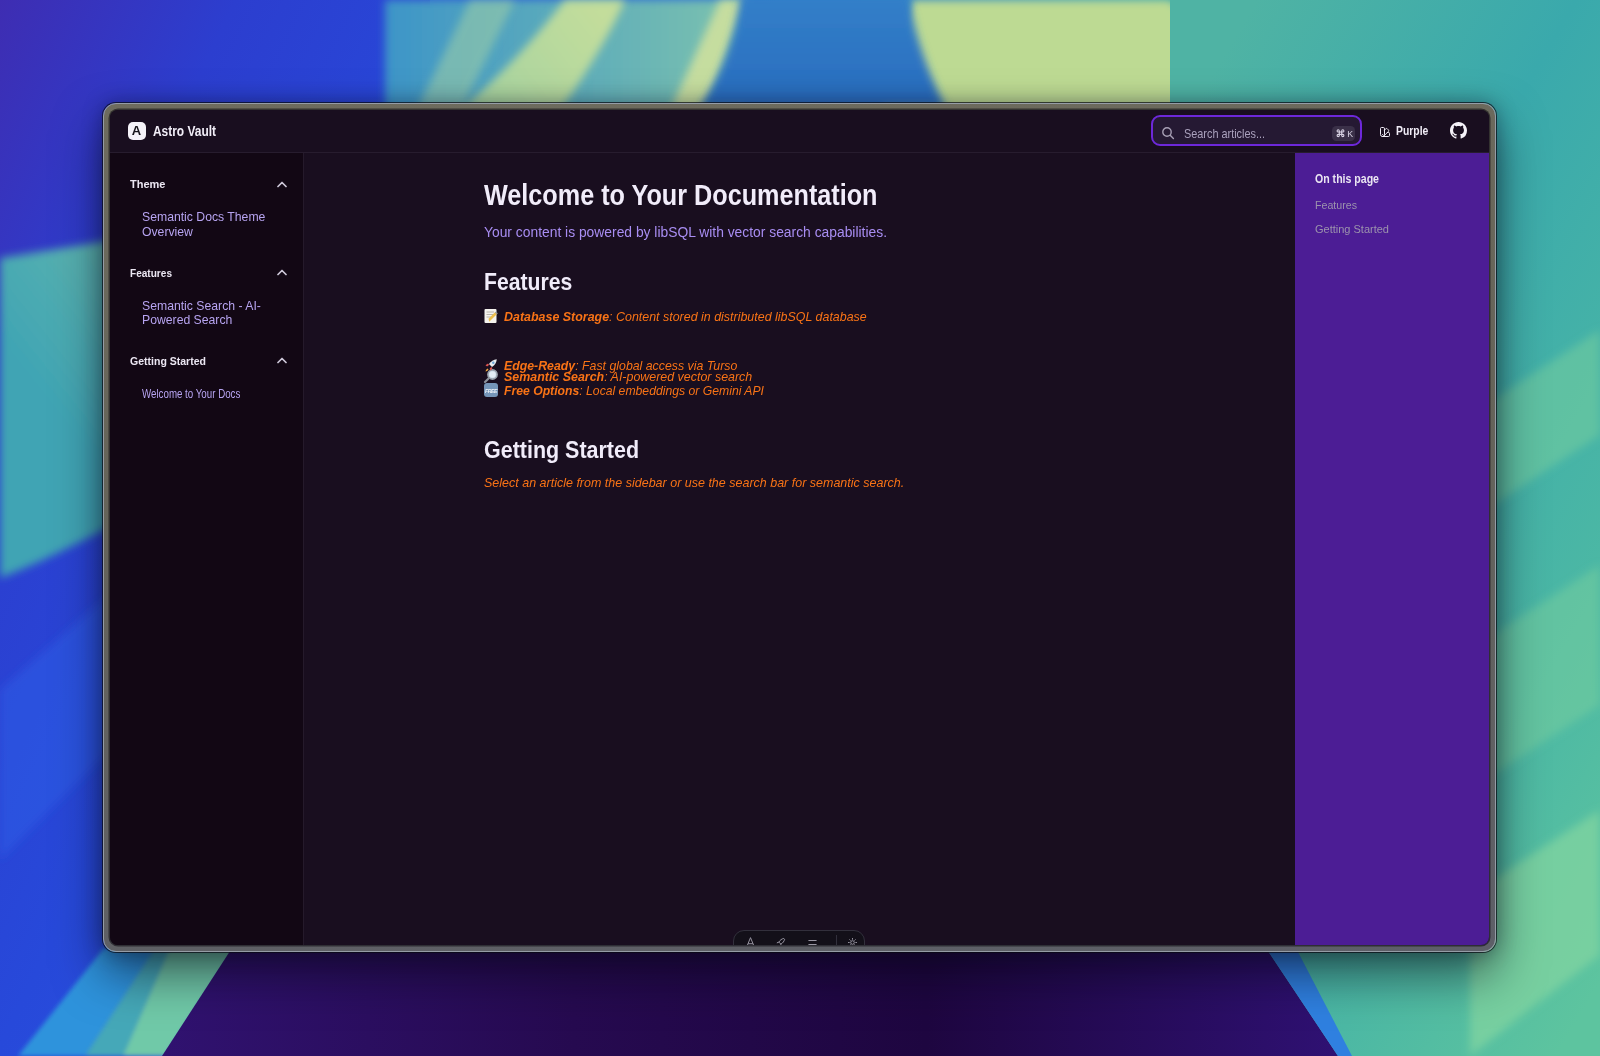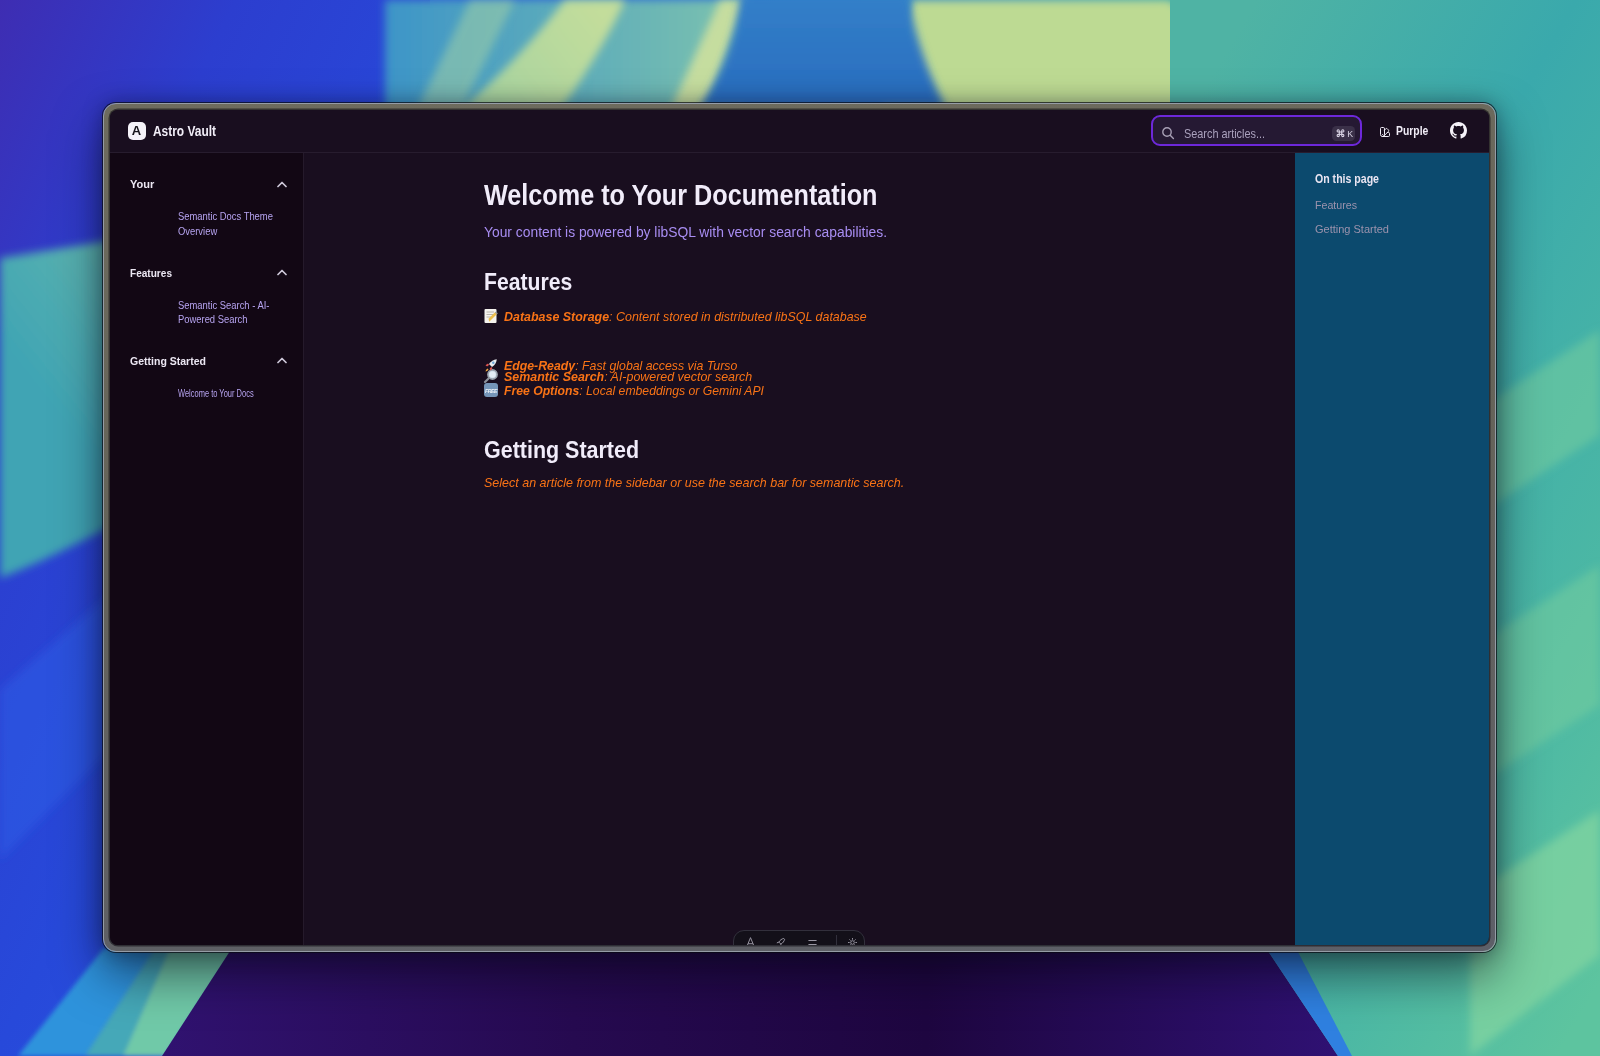--- a/index.html
+++ b/index.html
@@ -20,25 +20,25 @@
   .sx { display:inline-block; transform-origin:0 0; white-space:nowrap; }
   
   #header { position:absolute; left:0; top:0; width:100%; height:43px; background:#190e1f; border-bottom:1px solid #271c2e; }
   #logo { position:absolute; left:18px; top:12.5px; width:18px; height:18px; border-radius:5px; background:#f5f2f9; color:#16131a; font-weight:bold; font-size:13px; text-align:center; line-height:18px; }
   #brand { position:absolute; left:43px; top:14.2px; font-size:14px; font-weight:bold; color:#f2eef8; line-height:1; }
   #search { position:absolute; left:1041px; top:5.5px; width:211px; height:31px; border-radius:9px; background:#251933; border:2px solid #6d28d9; }
   #kbd { position:absolute; left:179px; top:9px; width:23px; height:14.5px; background:#3a3048; border-radius:4.5px; }
   #themebtn { position:absolute; left:1269px; top:0; width:160px; height:46px; color:#f0ecf6; }
   
   #sidebar { position:absolute; left:0; top:43px; bottom:0; width:194px; background:#120714; border-right:1px solid #251a2b; }
-  #toc { position:absolute; right:0; top:43px; bottom:0; width:194px; background:#0c4a6e; }
+  #toc { position:absolute; right:0; top:43px; bottom:0; width:194px; background:#4c1d95; }
   
   .sec { position:absolute; left:20px; font-size:11px; font-weight:bold; color:#ece7f3; line-height:1; }
   .chev { position:absolute; left:167px; width:10px; height:7px; }
-  .slink { position:absolute; left:32px; width:124px; font-size:10px; line-height:14.5px; color:#b7a4f1;margin-left:36px; }
+  .slink { position:absolute; left:32px; width:124px; font-size:13px; line-height:14.5px; color:#b7a4f1; }
   
   .tochead { position:absolute; left:20px; font-size:12px; font-weight:bold; color:#eae5f2; line-height:1;}
   .toclink { position:absolute; left:20px; font-size:11.5px; color:#9c93ad; line-height:1;}
   
   #art { position:absolute; left:374px; top:0; width:700px; }
   #art h1 { font-size:29px; font-weight:bold; color:#f1ecfa; line-height:1; }
   #art .sub { font-size:14px; color:#a88df2; line-height:1; }
   #art h2 { font-size:24px; font-weight:bold; color:#f1ecfa; line-height:1; }
   .li { position:absolute; font-size:13.5px; color:#f97316; line-height:1;font-style:italic; }
   .li .ico { position:absolute; left:-21px; top:-2px; width:16px; height:16px; }
@@ -137,21 +137,21 @@
   </g>
 
   <polygon points="232,948 1266,948 1338,1056 162,1056" fill="url(#gpurp)"></polygon>
 
   <polygon points="1266,948 1296,948 1352,1056 1338,1056" fill="#2f80e0"></polygon>
 </svg>
 
 <div id="win">
  <div id="content">
   <div id="sidebar">
-    <div class="sec" style="top:26.6px"><span class="sx" id="x-theme" style="transform:scaleX(1.0009);">Your</span></div>
+    <div class="sec" style="top:26.6px"><span class="sx" id="x-theme" style="transform:scaleX(1.0009);">Theme</span></div>
     <svg class="chev" style="top:28px" viewBox="0 0 10 7">
           <path d="M1 5.5 L5 1.5 L9 5.5" fill="none" stroke="#cfc9da" stroke-width="1.7" stroke-linecap="round" stroke-linejoin="round"></path>
         </svg>
     <div class="slink" style="top:57.9px"><span class="sx" id="x-sl1" style="white-space:normal; width:133px; transform:scaleX(0.94);">Semantic Docs Theme Overview</span></div>
     <div class="sec" style="top:115.1px"><span class="sx" id="x-feat" style="transform:scaleX(0.9158);">Features</span></div>
     <svg class="chev" style="top:116.2px" viewBox="0 0 10 7">
           <path d="M1 5.5 L5 1.5 L9 5.5" fill="none" stroke="#cfc9da" stroke-width="1.7" stroke-linecap="round" stroke-linejoin="round"></path>
         </svg>
     <div class="slink" style="top:146.4px"><span class="sx" id="x-sl2" style="white-space:normal; width:133px; transform:scaleX(0.94);">Semantic Search - AI-Powered Search</span></div>
     <div class="sec" style="top:203.1px"><span class="sx" id="x-gs" style="transform:scaleX(0.9565);">Getting Started</span></div>

